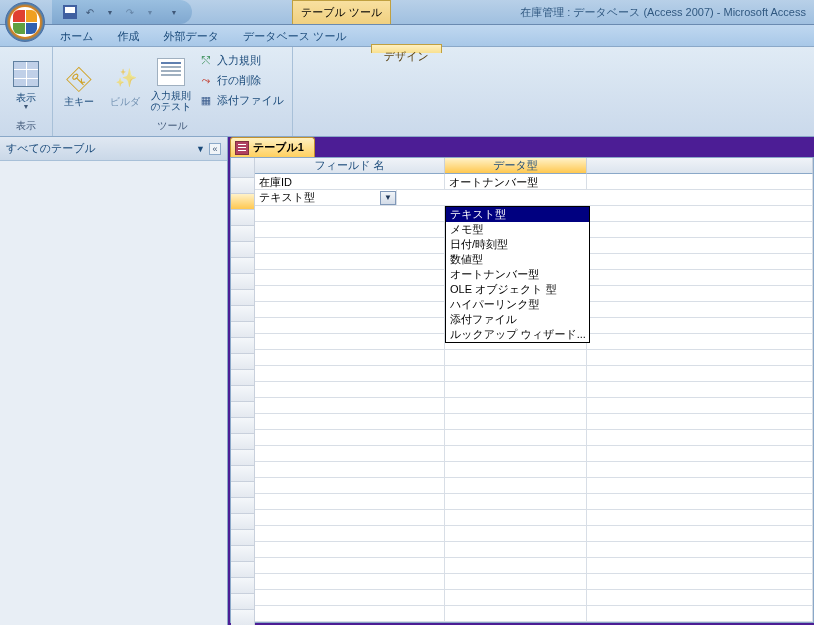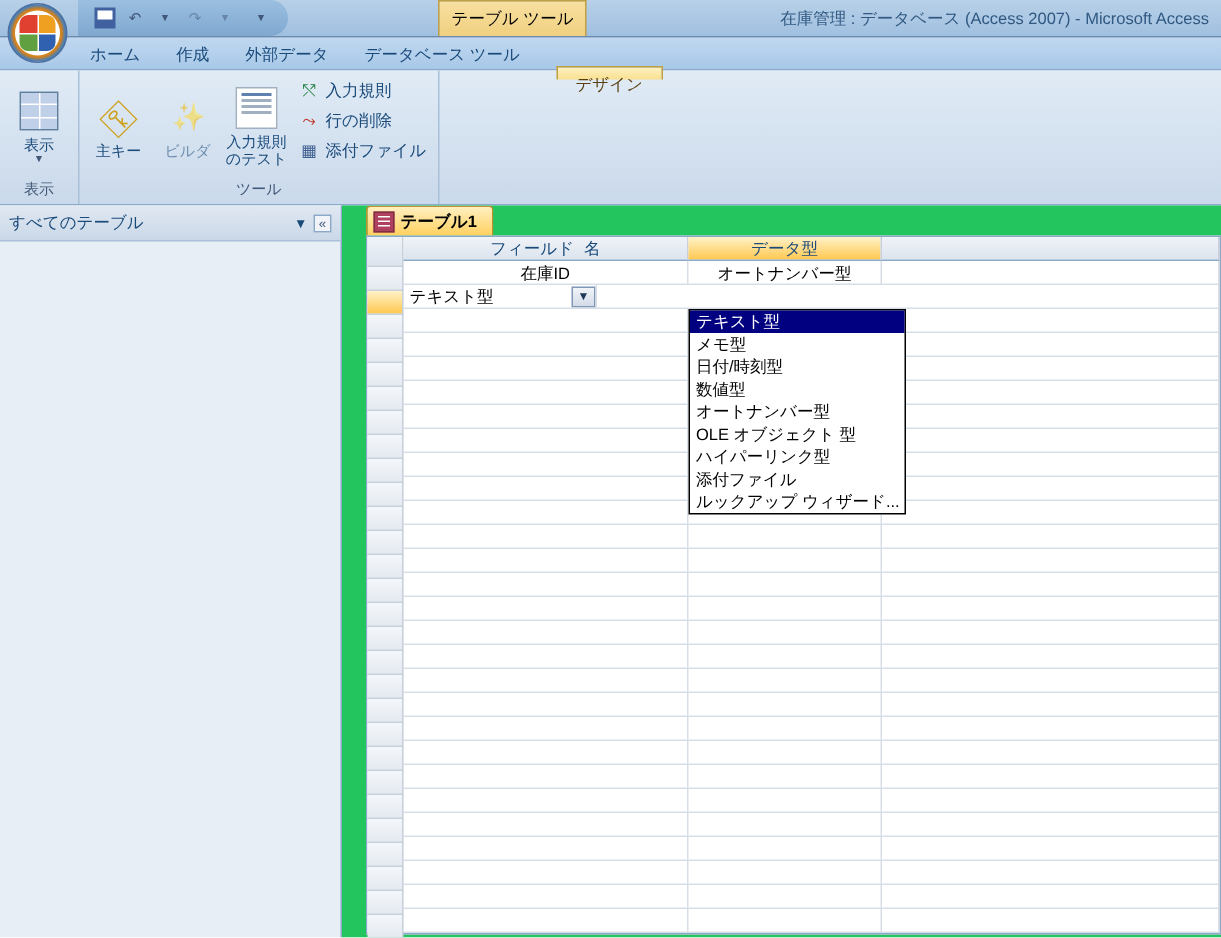--- a/index.html
+++ b/index.html
@@ -39,37 +39,37 @@
 
 
 .content-area { display: flex; height: 488px;}
 .navpane { width: 228px; background: #e8eef5; border-right: 1px solid #8aa8c8; }
 .navpane-header { height: 24px; background: linear-gradient(to bottom, #e0e8f2, #cad8e8); border-bottom: 1px solid #a8c0d8; display: flex; align-items: center; justify-content: space-between; padding: 0 6px; color: #1a4a7a;}
 .navpane-header-right { display:flex; gap:4px; align-items:center;}
 .navpane-dd { color:#1a4a7a; font-size:9px;}
 .navpane-coll { width:12px; height:12px; border:1px solid #8aa8c8; display:flex; align-items:center; justify-content:center; background:#f0f4f8; font-size:9px; color:#405878;}
 
 
-.doc-area { flex: 1; background: #22c55e; position: relative; padding-left: 16px; text-align: center;}
+.doc-area { flex: 1; background: #4c1d95; position: relative; padding-left: 2px;}
 .doc-tab { height: 20px; display: flex; }
 .doc-tab-item { background: linear-gradient(to bottom, #fff0c0, #ffd060); border: 1px solid #c09030; border-bottom: none; padding: 2px 10px 2px 4px; display: flex; align-items: center; gap: 4px; font-weight: bold; border-radius: 3px 3px 0 0;}
 .doc-tab-item .ico { width:14px; height:14px; background:#b04060; border:1px solid #803040; display:flex; align-items:center; justify-content:center;}
 .doc-tab-item .ico::after{content:'';width:8px;height:1px;background:#fff;box-shadow:0 3px 0 #fff, 0 -3px 0 #fff;}
 
 .grid { background: #fff; height: 466px; border: 1px solid #8aa8c8; display: flex;}
 .row-selector-col { width: 24px; background: #e8edf2;}
 .row-sel { height: 16px; border-bottom: 1px solid #c8d0dc; border-right: 1px solid #c8d0dc; background: linear-gradient(to bottom, #f4f7fa, #e4e9f0);}
 .row-sel.hdr { height: 20px; background: linear-gradient(to bottom, #f0f3f8, #dce4ee);}
 .row-sel.active { background: linear-gradient(to bottom, #fff2c8, #ffc850);}
 
 .grid-cols { flex: 1; display: flex; flex-direction: column;}
 .grid-header { display: flex; height: 20px;}
-.col-h { background: linear-gradient(to bottom, #f0f3f8, #dce4ee); border-bottom: 1px solid #8aa8c8; border-right: 1px solid #c8d0dc; display: flex; align-items: center; justify-content: center; color: #1a4a7a; font-family: Liberation Mono, monospace;}
+.col-h { background: linear-gradient(to bottom, #f0f3f8, #dce4ee); border-bottom: 1px solid #8aa8c8; border-right: 1px solid #c8d0dc; display: flex; align-items: center; justify-content: center; color: #1a4a7a;}
 .col-h.active { background: linear-gradient(to bottom, #fff2c8, #ffc850);}
-.col1 { width: 190px; } .col2 { width: 129px; } .colrest { flex: 1; }
+.col1 { width: 190px; } .col2 { width: 142px; } .colrest { flex: 1; }
 
 .grid-body { flex: 1; position: relative;}
 .grid-row { display: flex; height: 16px;}
 .cell { border-bottom: 1px solid #d8dee6; border-right: 1px solid #d8dee6; padding: 1px 4px; overflow: hidden; white-space: nowrap;}
 .cell.dd { display: flex; align-items: center; justify-content: space-between; padding-right: 0;}
 .dd-btn { width: 16px; height: 14px; background: linear-gradient(to bottom, #f0f4f8, #d4dce8); border: 1px solid #8098b8; display: flex; align-items: center; justify-content: center; font-size: 8px; color: #203858;}
 
 .dropdown { position: absolute; left: 190px; top: 32px; width: 145px; background: #fff; border: 1px solid #000; z-index: 50;}
 .dropdown-item { height: 15px; padding: 0px 4px; font-size: 11px; display:flex; align-items:center; white-space: nowrap; overflow: hidden;}
 .dropdown-item.selected { background: #000080; color: #fff;}

